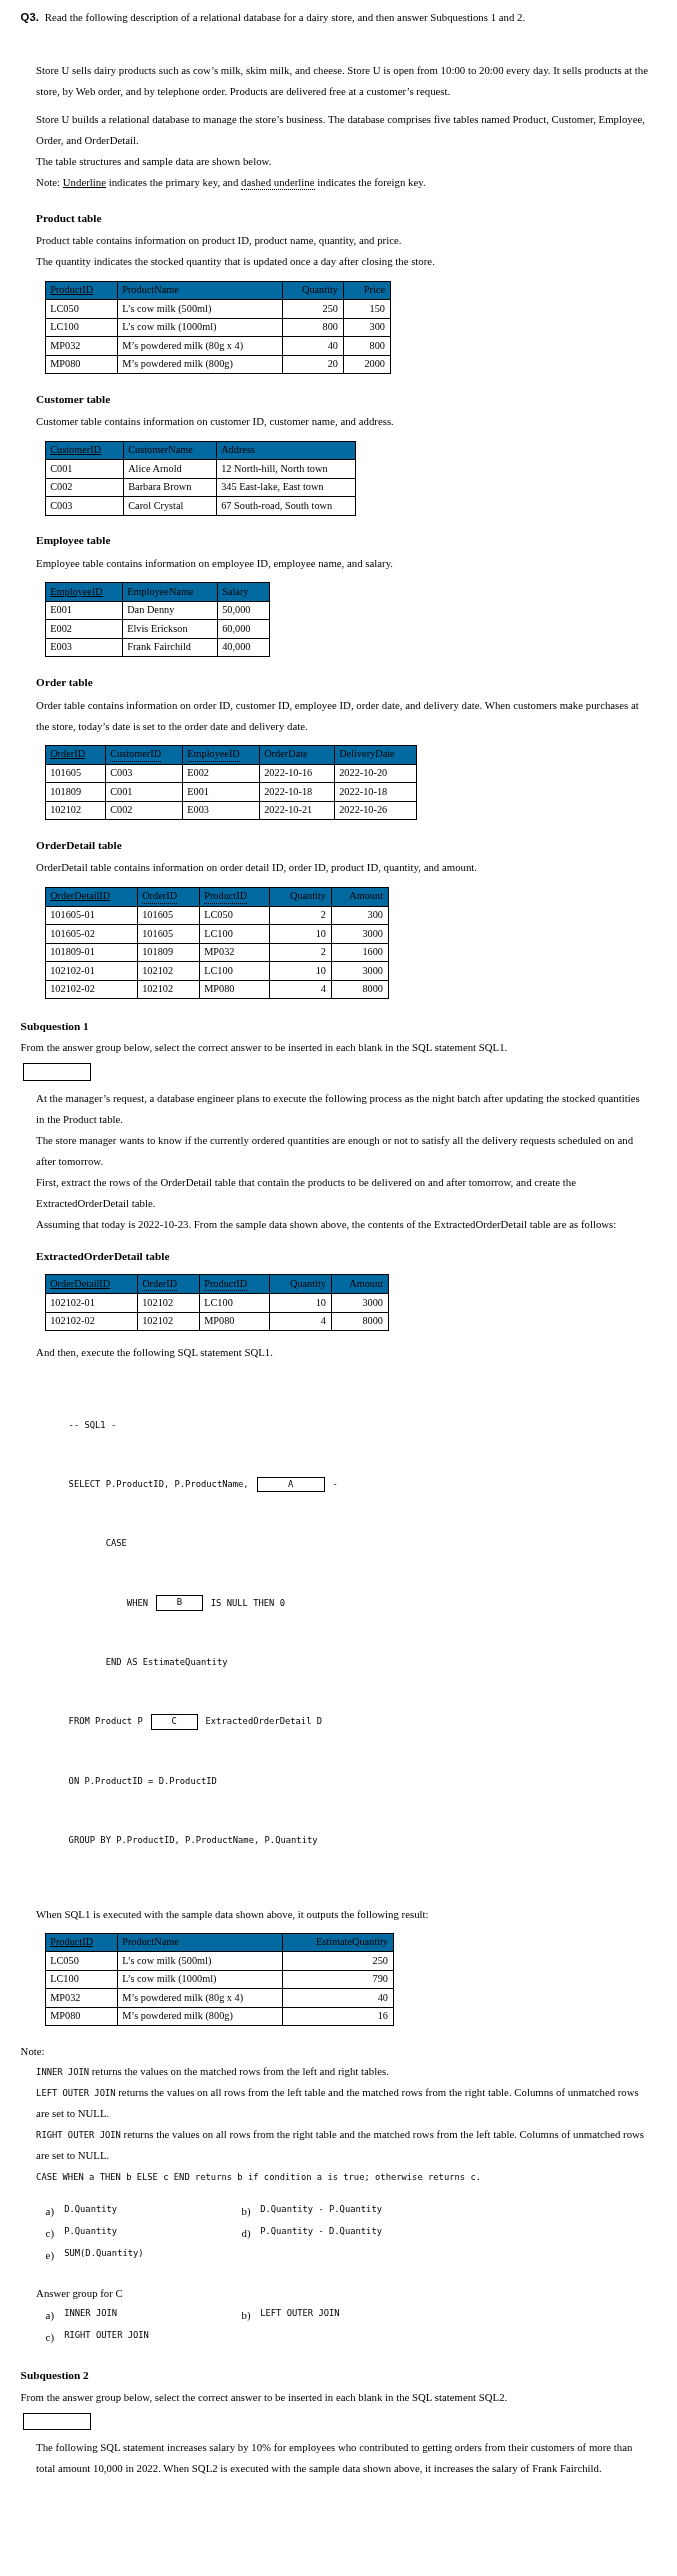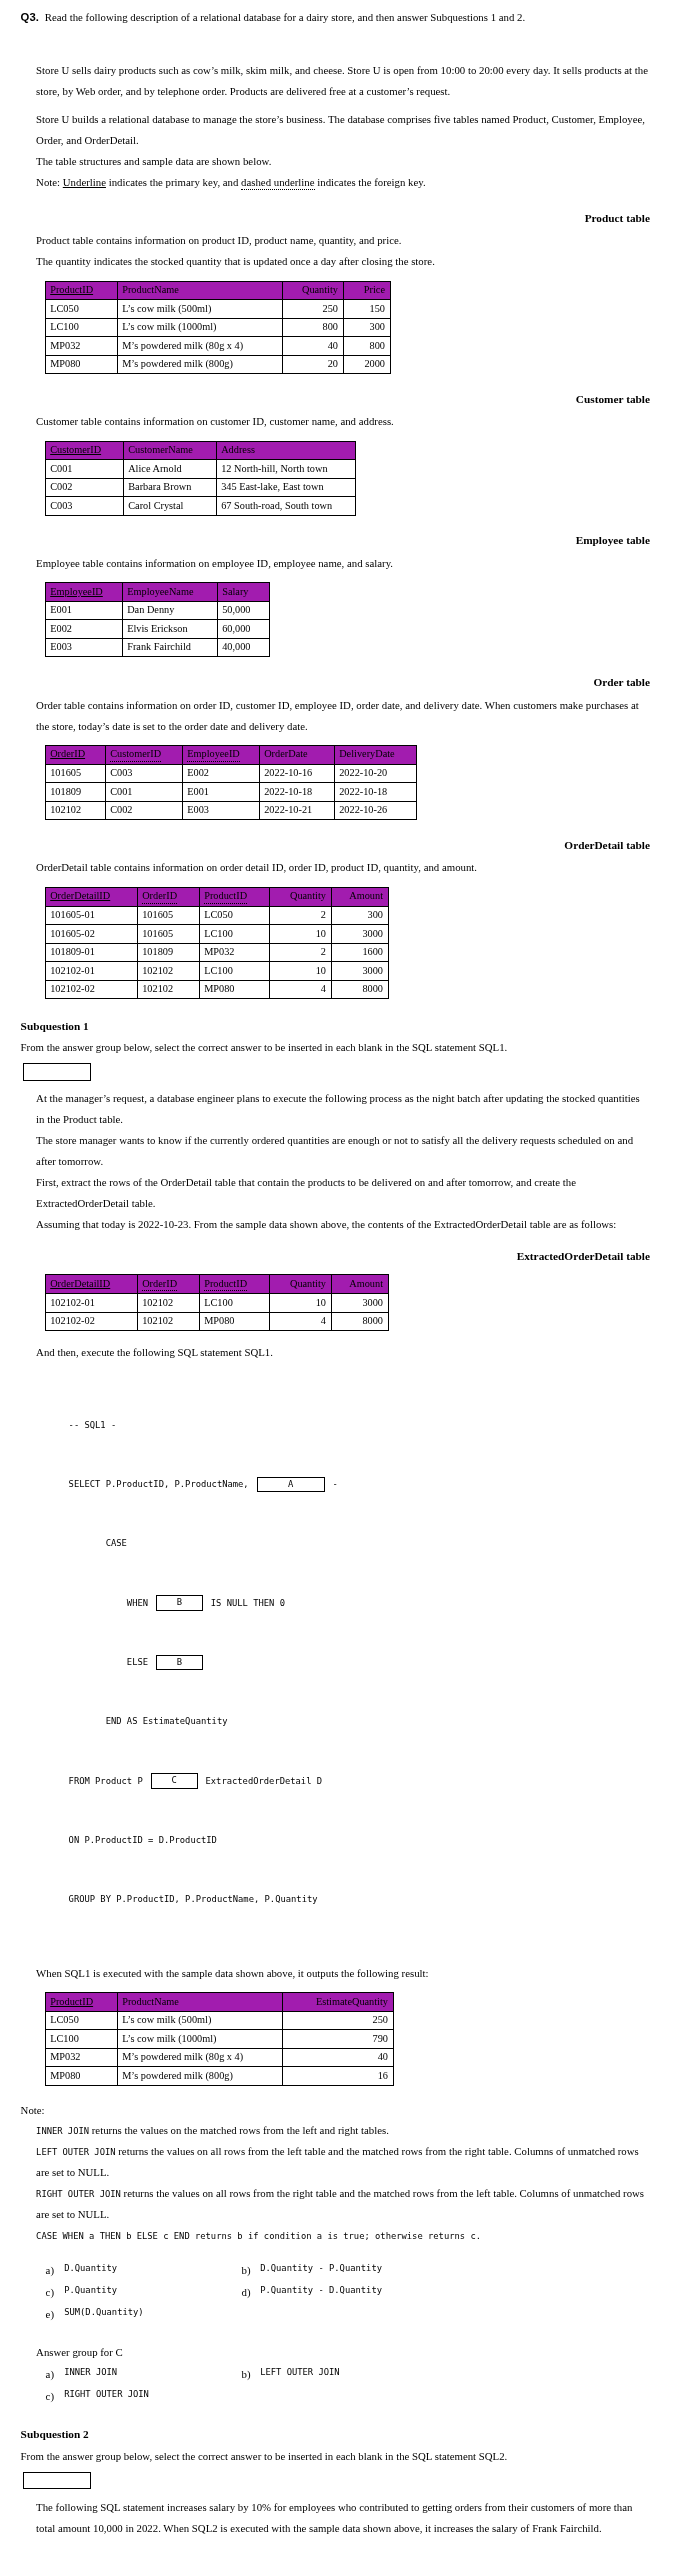--- a/index.html
+++ b/index.html
@@ -22,21 +22,20 @@
   .qhead .qtext { line-height:1.85; }
 
   .para { margin: 0 0 1px 0; line-height: 1.95; }
   .tightpara { margin: 0 0 0 15.5px; line-height:1.95; }
   .spacer-sm { height: 7.2px; }
   .spacer-md { height: 13.4px; }
 
   .sec-title {
     font-weight:bold; font-size:11.3px; margin: 15.5px 0 2.1px 15.5px;
     font-family:"Liberation Serif","DejaVu Serif",serif;
-    text-align:right;
   }
   .sec-desc { margin: 0 0 0 15.5px; line-height:1.95; }
 
   .sub-title { font-weight:bold; font-size:11.3px; margin: 17.5px 0 1px 0; }
 
   
   table.dt {
     border-collapse: collapse;
     margin: 8.2px 0 3.1px 24px;
     font-size: 10.3px;
@@ -44,21 +43,21 @@
     border: 0.8px solid #000;
   }
   table.dt th, table.dt td {
     border: 0.5px solid #000;
     padding: 1.5px 4.6px 2.1px 4.6px;
     font-weight: normal;
     text-align: left;
     white-space: nowrap;
     height: 16px;
   }
-  table.dt th { background:#a21caf; }
+  table.dt th { background:#0369a1; }
   table.dt td.num, table.dt th.num { text-align:right; }
   .pk { text-decoration: underline; text-underline-offset: 1px; }
   .fk {
     border-bottom: 1px dotted #000; padding-bottom:0.5px;
     display:inline-block; line-height:1.05;
   }
 
   
   .blank {
     display:inline-block; border:1.3px solid #000; background:#fff;
@@ -352,21 +351,20 @@
 
   <div class="spacer-sm"></div>
   <div class="tightpara">And then, execute the following SQL statement SQL1.</div>
 
   <div class="spacer-md"></div>
   <div class="code">
     <span class="ln"><span>-- SQL1 -</span></span>
     <span class="ln"><span>SELECT P.ProductID, P.ProductName, </span><span class="cbox w-lg">A</span><span> -</span></span>
     <span class="ln"><span>       CASE</span></span>
     <span class="ln"><span>           WHEN </span><span class="cbox">B</span><span> IS NULL THEN 0</span></span>
-    <span class="ln"><span>           ELSE </span><span class="cbox">B</span></span>
     <span class="ln"><span>       END AS EstimateQuantity</span></span>
     <span class="ln"><span>FROM Product P </span><span class="cbox">C</span><span> ExtractedOrderDetail D</span></span>
     <span class="ln"><span>ON P.ProductID = D.ProductID</span></span>
     <span class="ln"><span>GROUP BY P.ProductID, P.ProductName, P.Quantity</span></span>
   </div>
 
   <div class="spacer-md"></div>
   <div class="tightpara">When SQL1 is executed with the sample data shown above, it outputs the following result:</div>
 
   <table class="dt">

